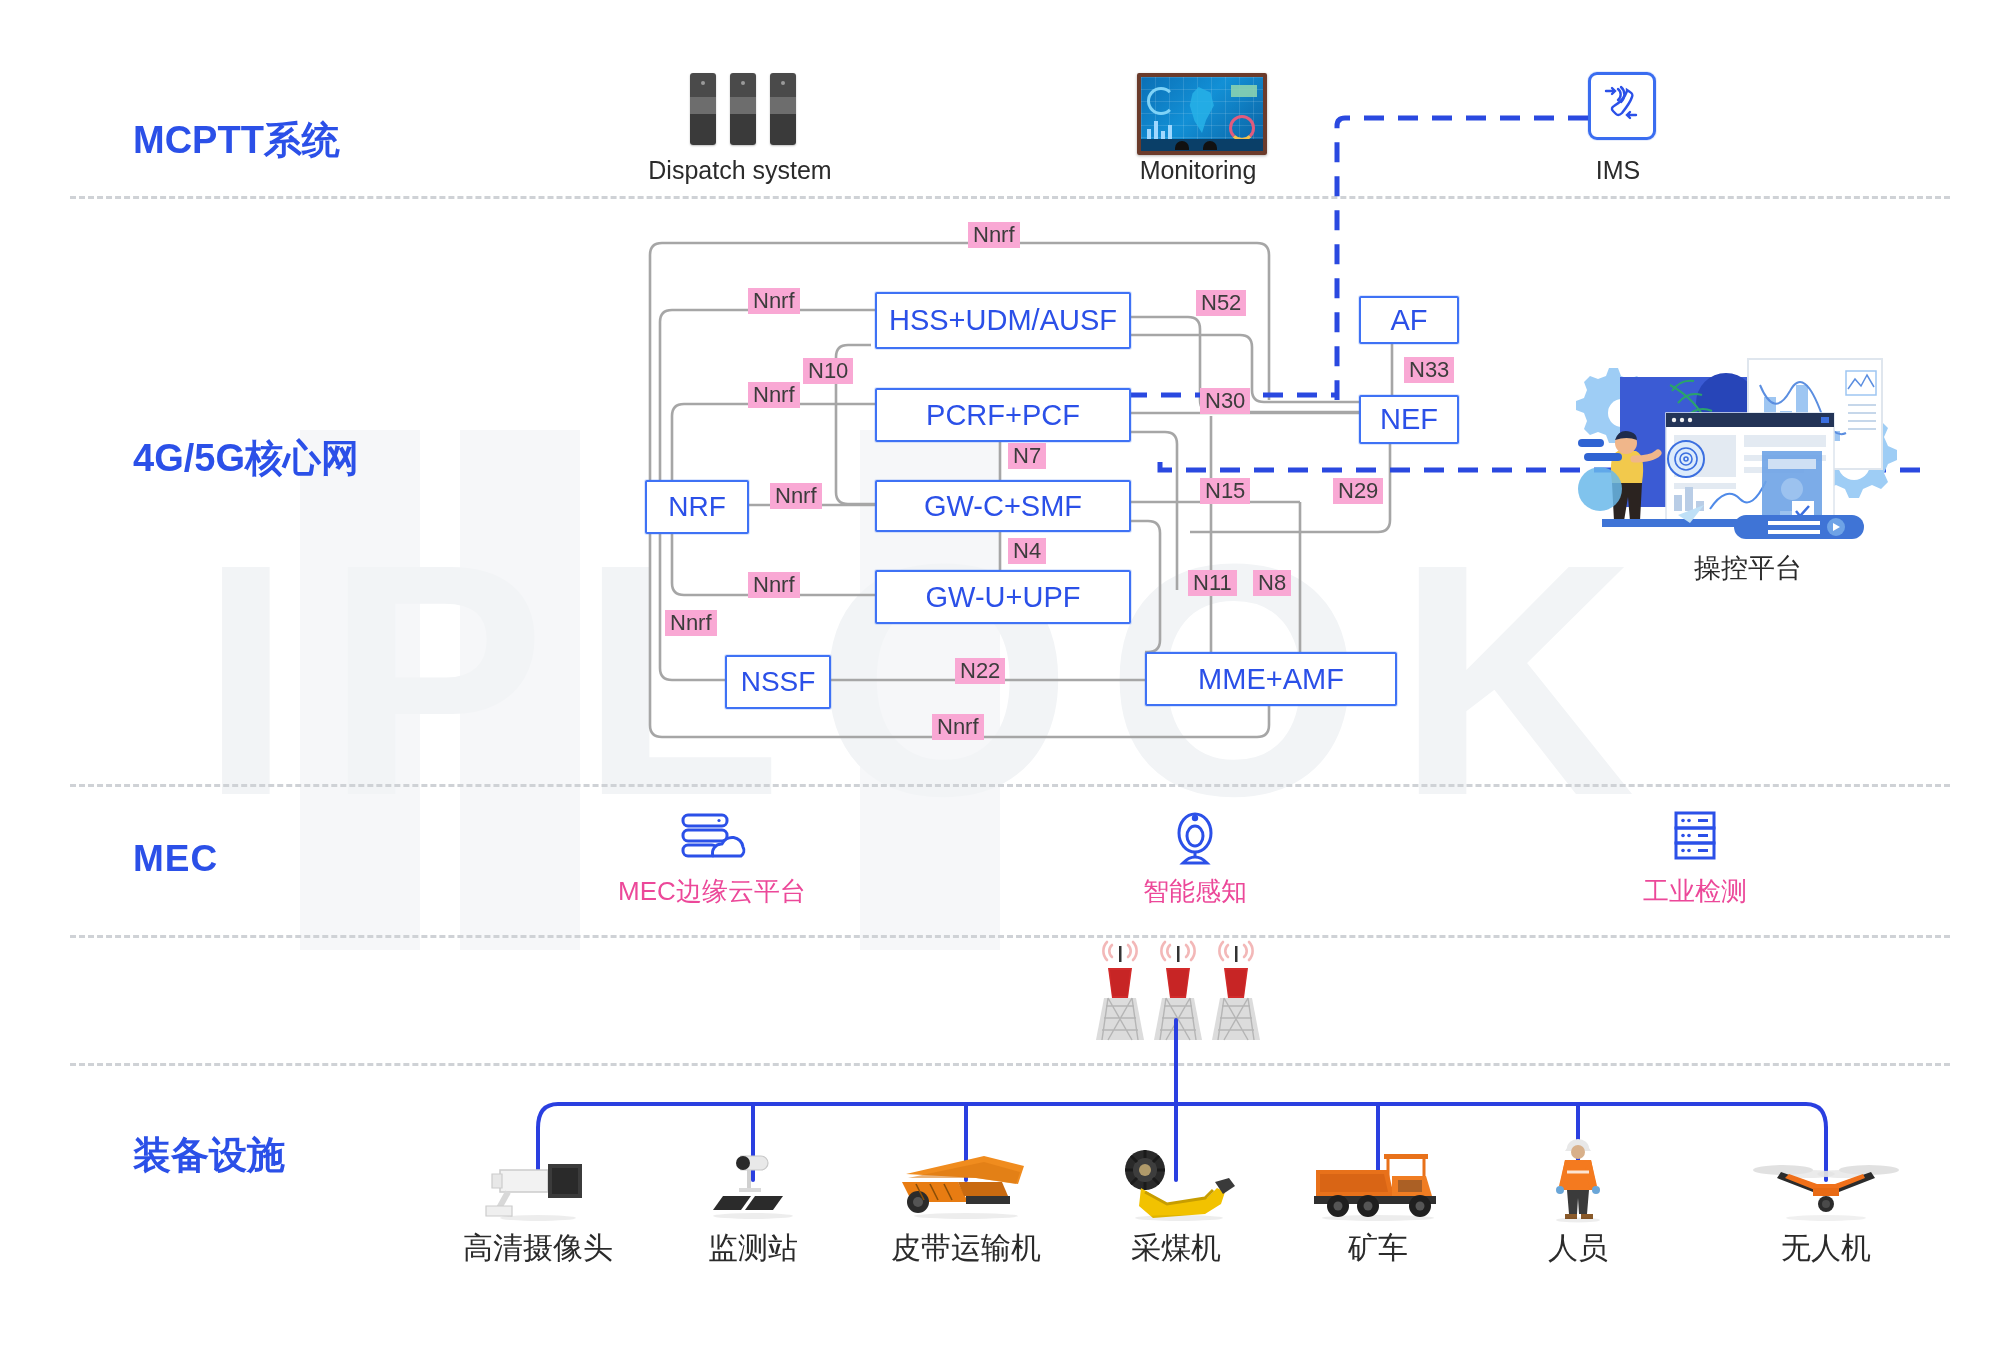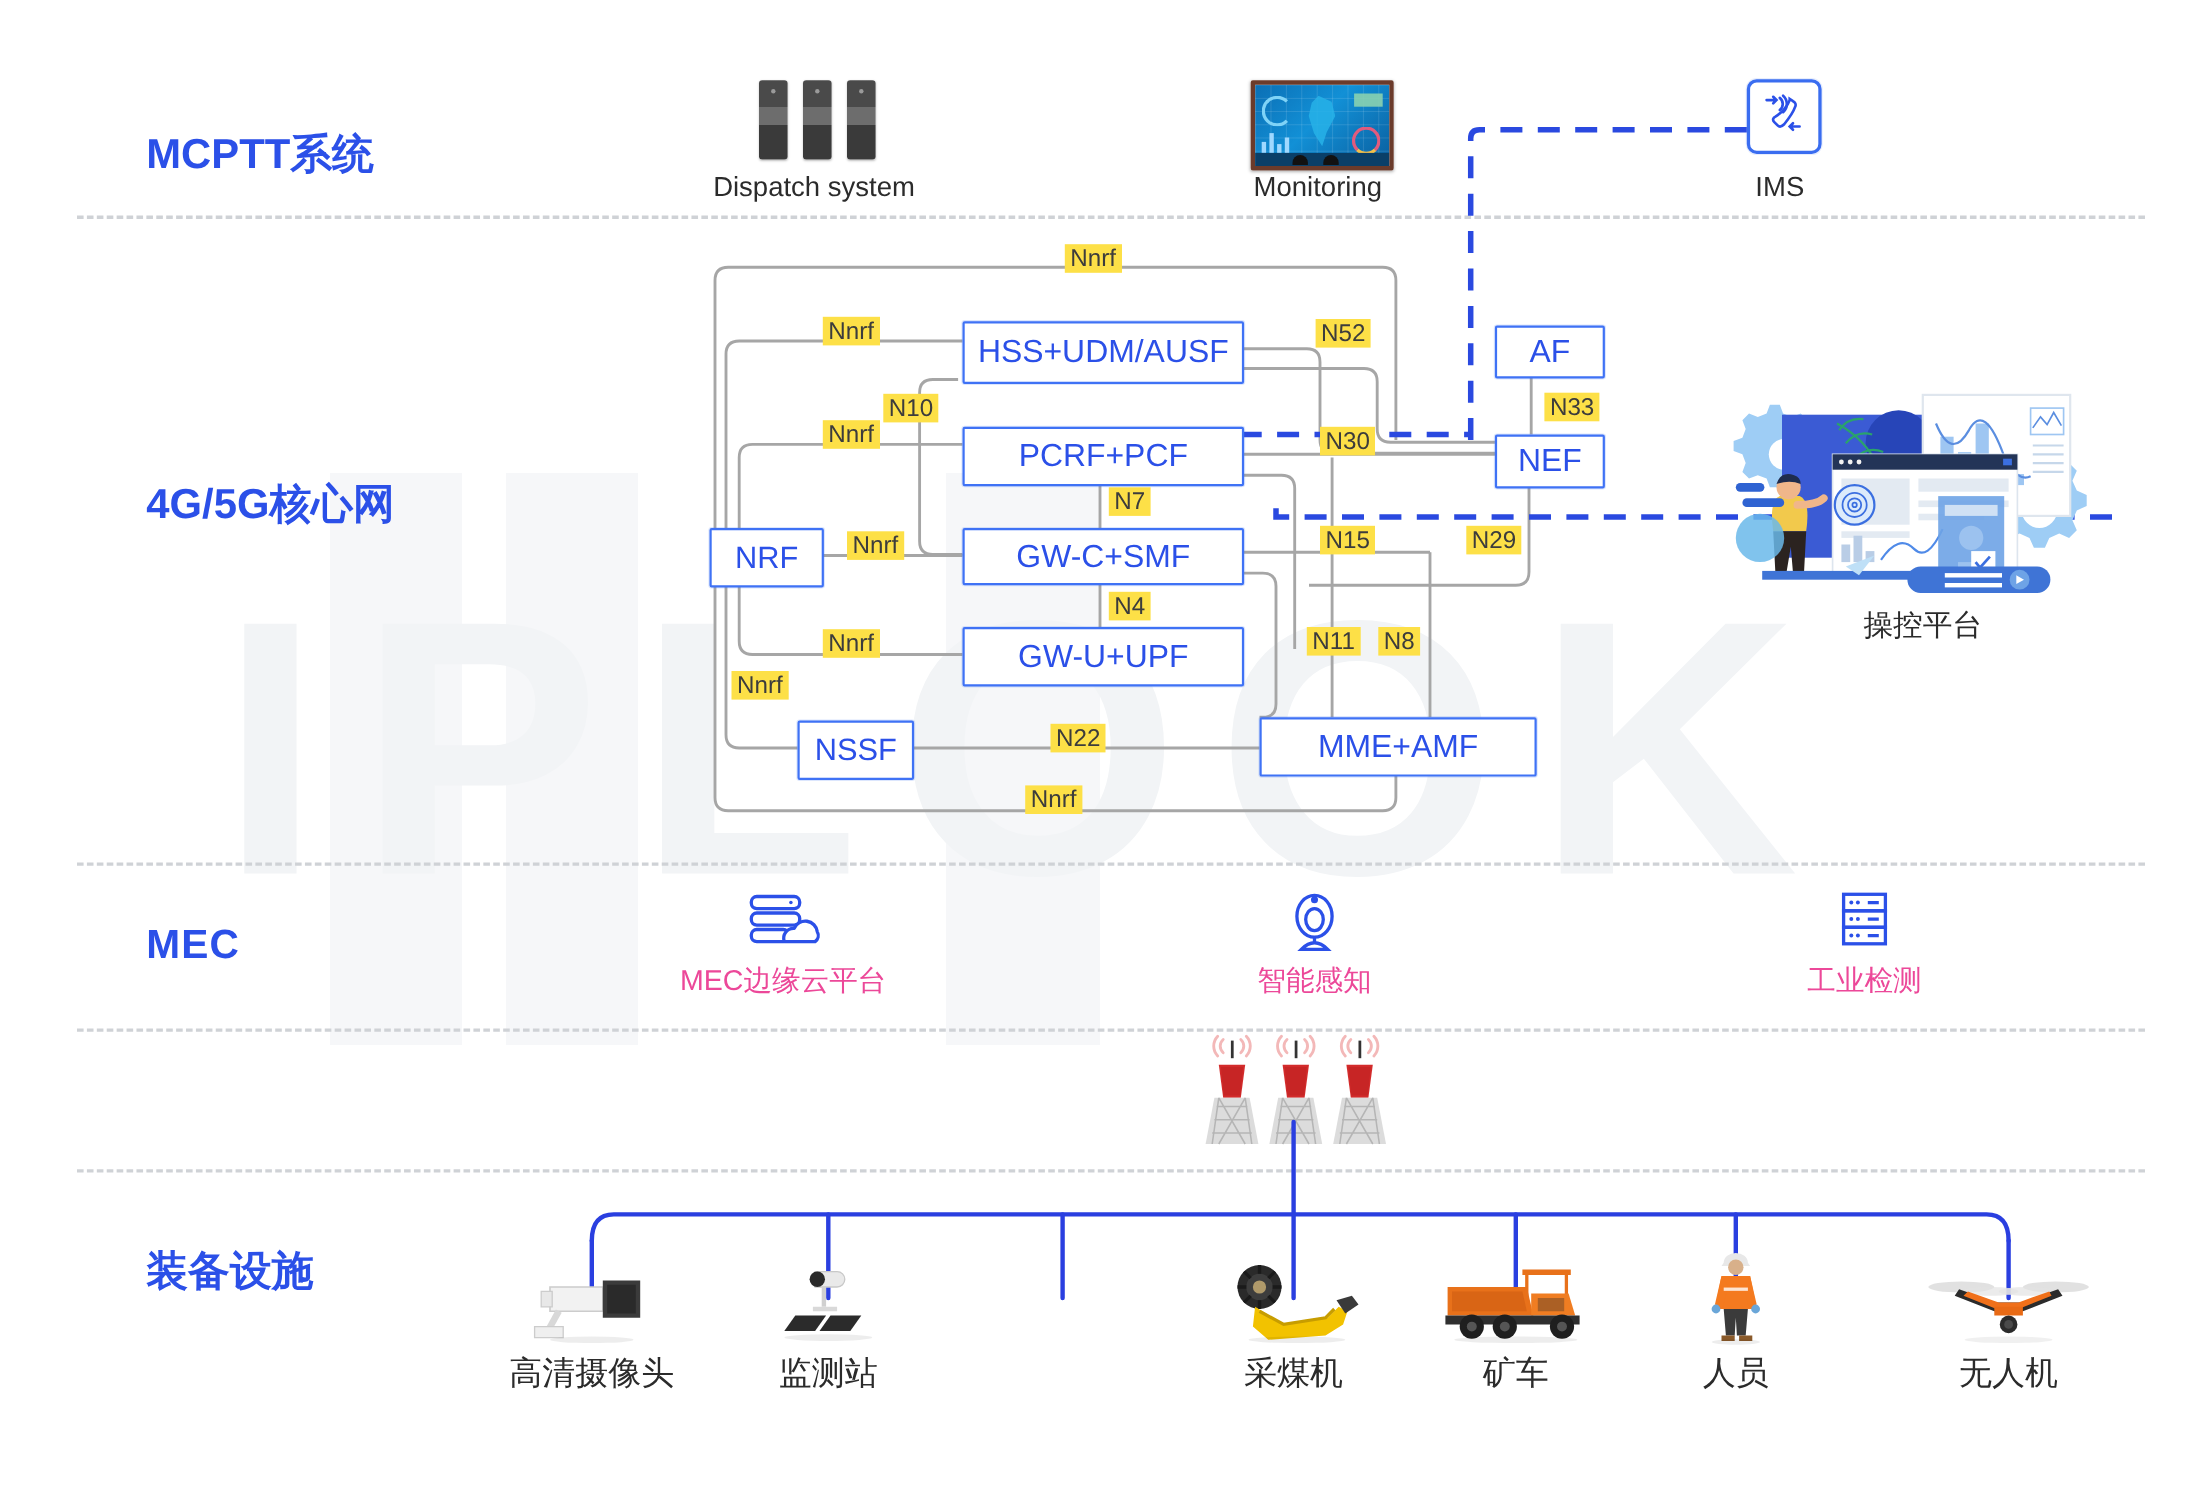--- a/index.html
+++ b/index.html
@@ -81,21 +81,21 @@
   .nf{
     position:absolute;border:2px solid #3f72f5;background:#fff;
     display:flex;align-items:center;justify-content:center;
     color:#2b50e8;font-size:29px;white-space:nowrap;border-radius:2px;
     box-shadow:0 0 0 1px rgba(63,114,245,.18);
   }
   .nf.small{font-size:28px;align-items:center;}
 
   
   .iface{
-    position:absolute;font-size:22px;color:#3c3c3c;background:#fde047;
+    position:absolute;font-size:22px;color:#3c3c3c;background:#f9a8d4;
     padding:0 5px;white-space:nowrap;
   }
 
   
   .mec-item{position:absolute;text-align:center;}
   .mec-ico{height:58px;display:flex;align-items:center;justify-content:center;}
   .mec-cap{margin-top:8px;font-size:26px;color:#ec4899;white-space:nowrap;}
 
   
   .eq{position:absolute;text-align:center;width:200px;}
@@ -519,20 +519,40 @@
           <path d="M46 40 h22 v4 h-22z" fill="#d9d9d9"></path>
           <path d="M30 48 h28 l-10 14 h-28z" fill="#2b2b2b"></path>
           <path d="M62 48 h28 l-10 14 h-28z" fill="#2b2b2b"></path>
           <ellipse cx="60" cy="68" rx="40" ry="3" fill="#000" opacity=".07"></ellipse>
         </g>
       </svg>
     </div>
     <div class="eq-cap">监测站</div>
   </div>
 
+  <div class="eq" style="left:866px;top:1130px">
+    <div class="eq-ico">
+      <svg width="140" height="74" viewBox="0 0 140 74">
+        <g>
+          <path d="M10 26 l78 -18 l40 10 l-6 18 l-42 -6 z" fill="#f08c1e"></path>
+          <path d="M12 30 l76 -16 l36 10 l-4 12 l-40 -6 z" fill="#d97610" opacity=".55"></path>
+          <path d="M6 34 h56 l10 20 h-56z" fill="#e87c12"></path>
+          <path d="M62 34 h44 l6 14 h-44z" fill="#c96a10"></path>
+          <circle cx="22" cy="54" r="11" fill="#2b2b2b"></circle>
+          <circle cx="22" cy="54" r="5" fill="#555"></circle>
+          <path d="M70 48 h44 v8 h-44z" fill="#333"></path>
+          <g stroke="#8a4e08" stroke-width="1.6" fill="none">
+            <path d="M20 36 l8 16 M34 36 l8 16 M48 36 l8 16"></path>
+          </g>
+          <ellipse cx="70" cy="68" rx="52" ry="3" fill="#000" opacity=".07"></ellipse>
+        </g>
+      </svg>
+    </div>
+    <div class="eq-cap">皮带运输机</div>
+  </div>
 
   <div class="eq" style="left:1076px;top:1130px">
     <div class="eq-ico">
       <svg width="130" height="74" viewBox="0 0 130 74">
         <g>
           <circle cx="34" cy="22" r="20" fill="#2a2a2a"></circle>
           <circle cx="34" cy="22" r="12" fill="#3d3d3d"></circle>
           <circle cx="34" cy="22" r="6" fill="#b09a6a"></circle>
           <g stroke="#1a1a1a" stroke-width="3" fill="none">
             <path d="M34 2 v8 M34 34 v8 M14 22 h8 M46 22 h8 M20 8 l6 6 M48 36 l-6 -6 M20 36 l6 -6 M48 8 l-6 6"></path>

